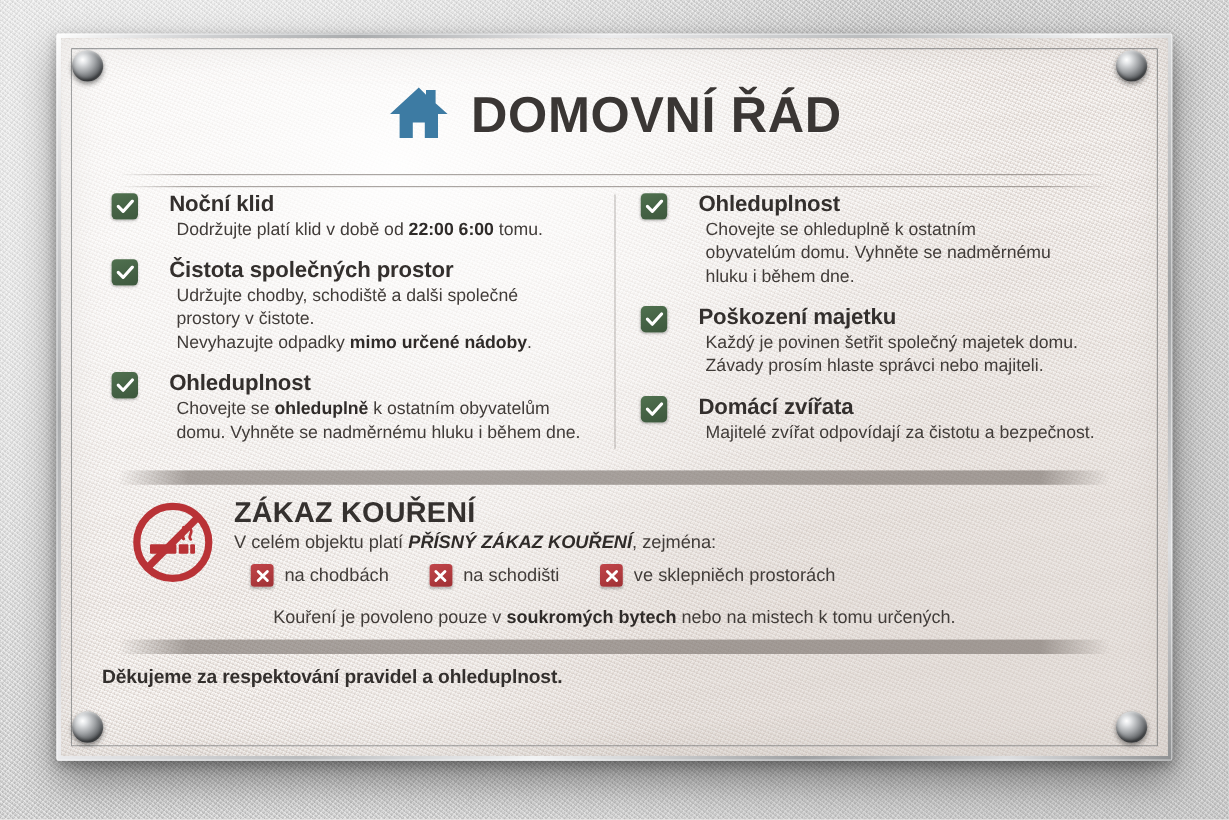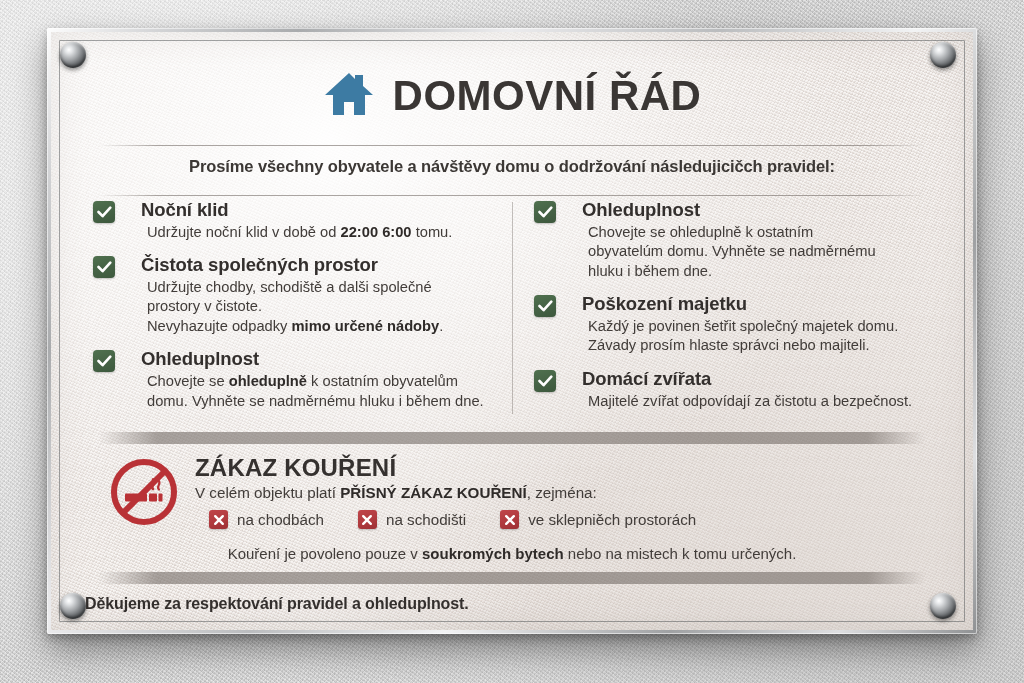--- a/index.html
+++ b/index.html
@@ -196,21 +196,21 @@
     color: #35312f;
     letter-spacing: 0.2px;
     line-height: 1.05;
     margin-bottom: 4px;
   }
   .smoke-lead {
     font-size: 15.2px;
     color: #413c39;
     margin-bottom: 9px;
   }
-  .smoke-lead b { font-weight: bold; color: #2f2b29; }
+  .smoke-lead b { font-weight: bold; color: #2f2b29; font-style: italic; }
 
   .xlist { display:flex; gap: 34px; align-items:center; padding-left: 14px; }
   .xitem { display:flex; align-items:center; gap: 9px; }
   .xbox {
     width: 19px; height: 19px;
     border-radius: 3px;
     background: linear-gradient(160deg,#c0454a 0%, #b03a3e 55%, #9d3034 100%);
     box-shadow: 0 1px 2px rgba(0,0,0,0.22);
     display:flex; align-items:center; justify-content:center;
   }
@@ -246,37 +246,36 @@
           <span class="house-icon">
             <svg width="52" height="46" viewBox="0 0 52 46" aria-hidden="true">
               <path d="M26 2 L2 24 L10 24 L10 44 L21 44 L21 31 L31 31 L31 44 L42 44 L42 24 L50 24 L40 15 L40 4 L32 4 L32 8 Z" fill="#3d7ba3"></path>
             </svg>
           </span>
           <span class="title">DOMOVNÍ ŘÁD</span>
         </div>
 
         <div class="hr top"></div>
 
-        <div class="subtitle">Prosíme všechny obyvatele a návštěvy domu o dodržování následujicičch pravidel:</div>
 
         <div class="hr mid"></div>
 
         <div class="columns">
           <div class="col-divider"></div>
           <div class="col left" id="col-left">
               <div class="rule">
                 <div class="check">
                   <svg width="15" height="12" viewBox="0 0 15 12">
                     <path d="M1.5 6 L5.6 10.2 L13.3 1.6" fill="none" stroke="#ffffff" stroke-width="2.6" stroke-linecap="round" stroke-linejoin="round"></path>
                   </svg>
                 </div>
                 <div class="rule-body">
                   <div class="rule-title">Noční klid</div>
                   <div class="rule-text">
-                    <div><span>Udržujte noční klid v době od </span><b>22:00 6:00</b><span> tomu.</span></div>
+                    <div><span>Dodržujte platí klid v době od </span><b>22:00 6:00</b><span> tomu.</span></div>
                   </div>
                 </div>
               </div>
               <div class="rule">
                 <div class="check">
                   <svg width="15" height="12" viewBox="0 0 15 12">
                     <path d="M1.5 6 L5.6 10.2 L13.3 1.6" fill="none" stroke="#ffffff" stroke-width="2.6" stroke-linecap="round" stroke-linejoin="round"></path>
                   </svg>
                 </div>
                 <div class="rule-body">

